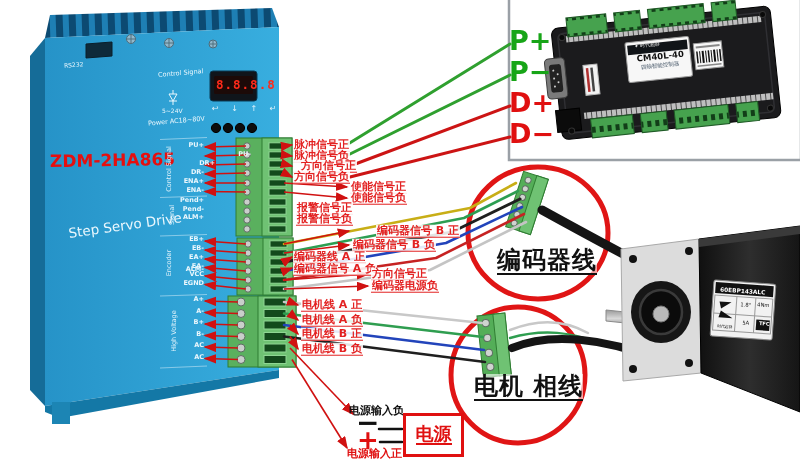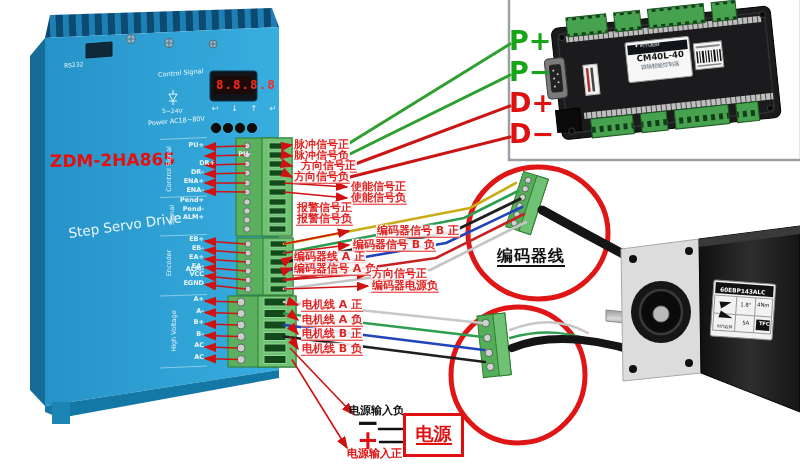--- a/index.html
+++ b/index.html
@@ -8,21 +8,21 @@
   .stage svg{position:absolute;left:0;top:0;}
   .t{position:absolute;white-space:nowrap;line-height:1.05;}
   
   .dw{color:#EAF7FD;}
   .pin{width:32px;text-align:right;font-size:6.5px;font-weight:bold;color:#EAF7FD;}
   .grp{font-size:6.5px;color:#DFF2FB;transform:translate(-50%,-50%) rotate(-90deg);}
   
   .lbl{font-size:11px;font-weight:bold;color:#E32222;background:rgba(255,255,255,.88);
        padding:0 1px;border-bottom:1.5px solid #E32222;transform:translateY(-50%);}
   .pd{font-size:27px;font-weight:bold;line-height:1;}
-  .callout{font-size:16px;font-weight:bold;color:#111;border-bottom:2.5px solid #111;
+  .callout{font-size:24px;font-weight:bold;color:#111;border-bottom:2.5px solid #111;
            letter-spacing:1px;background:rgba(255,255,255,.6);}
   .pwr-black{font-size:11px;font-weight:bold;color:#111;}
   .pwr-red{font-size:11px;font-weight:bold;color:#E01010;}
   .pwr-box{display:flex;align-items:center;justify-content:center;
            border:3.5px solid #E01010;background:#fff;}
   .pwr-box span{font-size:18px;font-weight:bold;color:#E01010;border-bottom:2px solid #E01010;}
   .seg{font-family:"DejaVu Sans Mono",monospace;font-weight:bold;color:#FF2A1A;
        font-size:12.5px;letter-spacing:1px;}
   .keys{font-size:8px;color:#DFF3FB;letter-spacing:5px;}
   .brd{transform:rotate(-6deg);transform-origin:left top;}
@@ -407,20 +407,21 @@
 <div class="t lbl" style="left:293px;top:257px;">编码器线 A 正</div>
 <div class="t lbl" style="left:293px;top:269px;">编码器信号 A 负</div>
 <div class="t lbl" style="left:371px;top:274px;">方向信号正</div>
 <div class="t lbl" style="left:371px;top:286px;">编码器电源负</div>
 <div class="t lbl" style="left:301px;top:305px;">电机线 A 正</div>
 <div class="t lbl" style="left:301px;top:320px;">电机线 A 负</div>
 <div class="t lbl" style="left:301px;top:334px;">电机线 B 正</div>
 <div class="t lbl" style="left:301px;top:349px;">电机线 B 负</div>
 
 <div class="t callout" style="left:497px;top:248px;">编码器线</div>
+<div class="t callout" style="left:474px;top:374px;">电机 相线</div>
 
 <div class="t pwr-black" style="left:349px;top:405px;">电源输入负</div>
 <div class="t" style="left:356px;top:409px;font-size:28px;font-weight:bold;color:#111;line-height:1;">−</div>
 <div class="t" style="left:357px;top:427px;font-size:26px;font-weight:bold;color:#E01010;line-height:1;">+</div>
 <div class="t pwr-red" style="left:347px;top:448px;">电源输入正</div>
 <div class="t pwr-box" style="left:403px;top:413px;width:55px;height:38px;">
   <span>电源</span>
 </div>
 
 <div class="t brd" style="left:634px;top:43.5px;font-size:5px;color:#Eee;"><span>✦</span> <span>时代超群</span></div>

